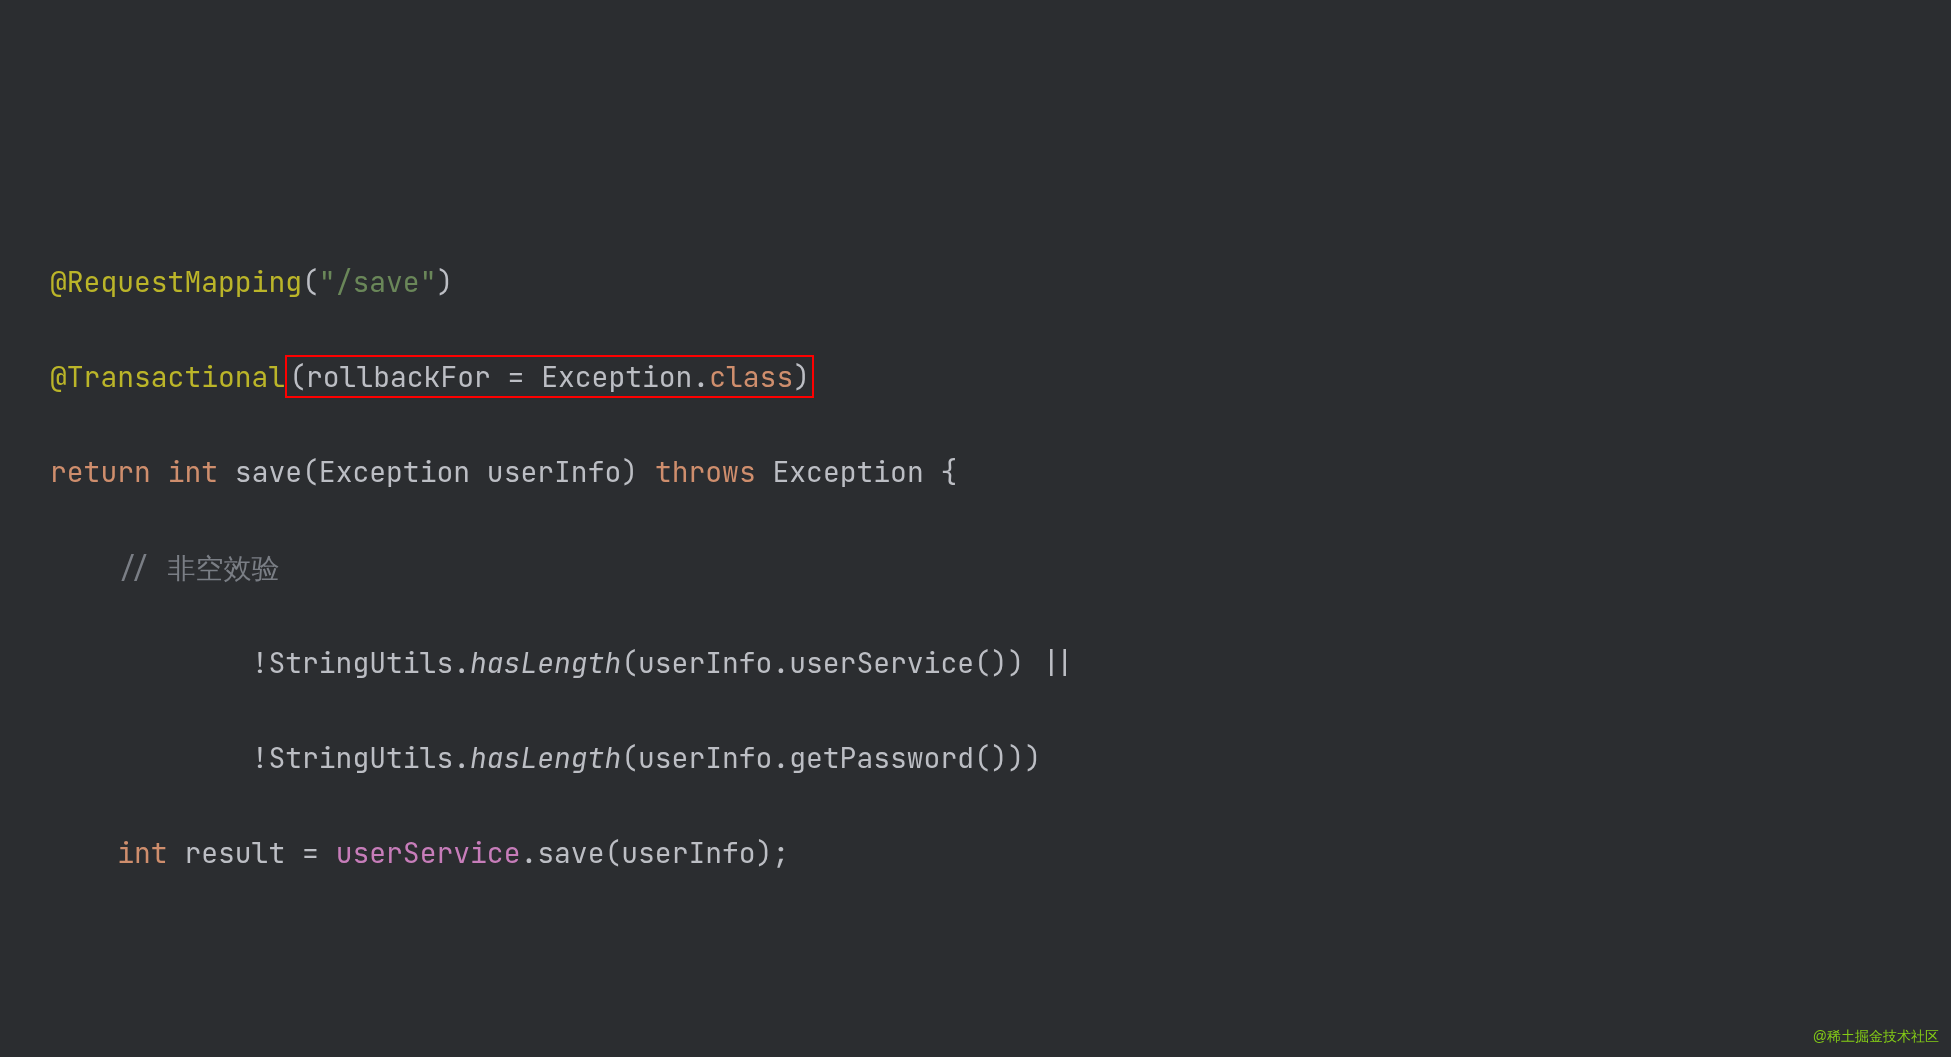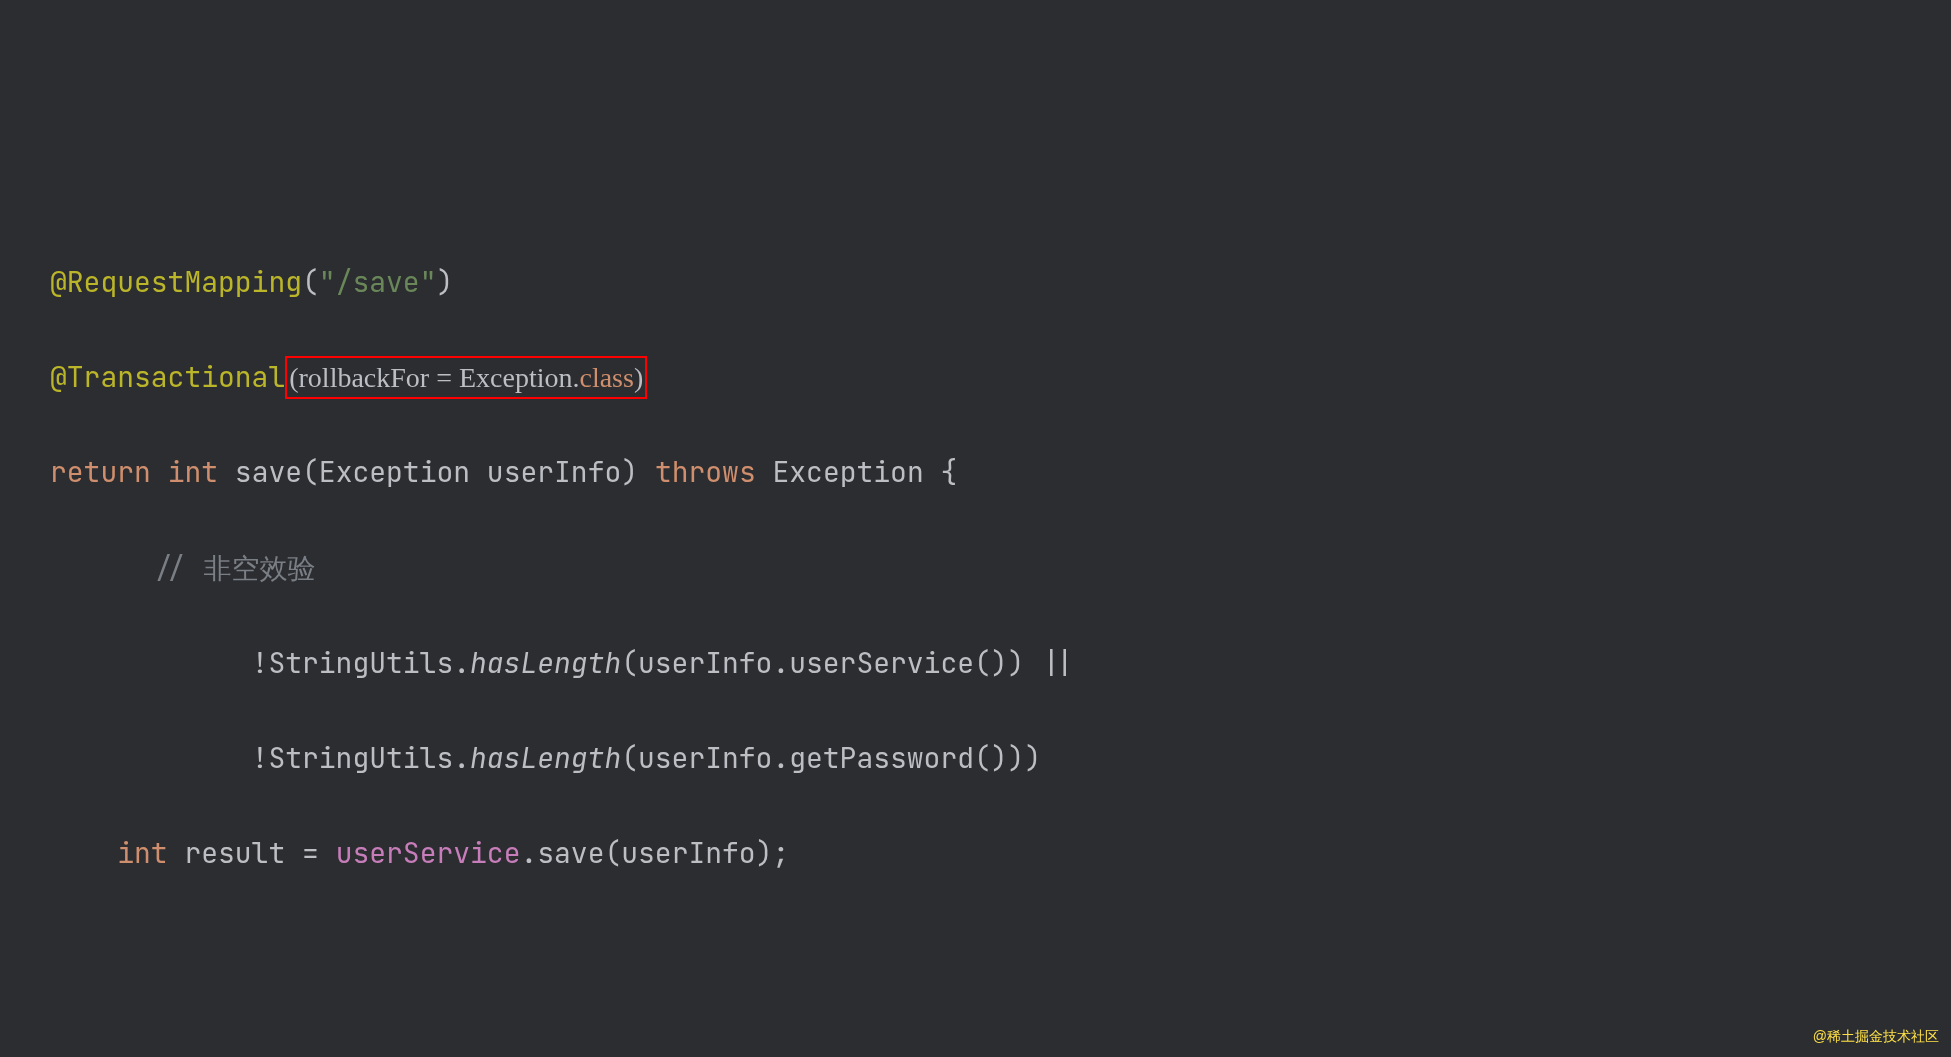--- a/index.html
+++ b/index.html
@@ -14,35 +14,34 @@
       line-height: 1.7;
       color: #bcbec4;
       padding: 20px 50px;
       white-space: pre;
       overflow-x: auto;
     }
     .annotation { color: #bbb529; }
     .string { color: #6a8759; }
     .keyword { color: #cf8e6d; }
     .number { color: #6897bb; }
-    .comment { color: #7a7e85; margin-left: 36px; }
+    .comment { color: #7a7e85; }
     .method-italic { color: #bcbec4; font-style: italic; }
     .class-member { color: #c77dba; }
     .red-box {
       border: 2px solid #ff0000;
       padding: 0 2px;
       display: inline-block;
       line-height: 1.4;
-      font-family: Liberation Serif, serif;
     }
     .watermark {
       position: fixed;
       bottom: 8px;
       right: 12px;
-      color: #fde047;
+      color: #84cc16;
       font-size: 14px;
       font-family: sans-serif;
       margin-left: 37px;
     }
     .code-container {
       position: relative;
     }
   </style>
 </head>
 <body>

